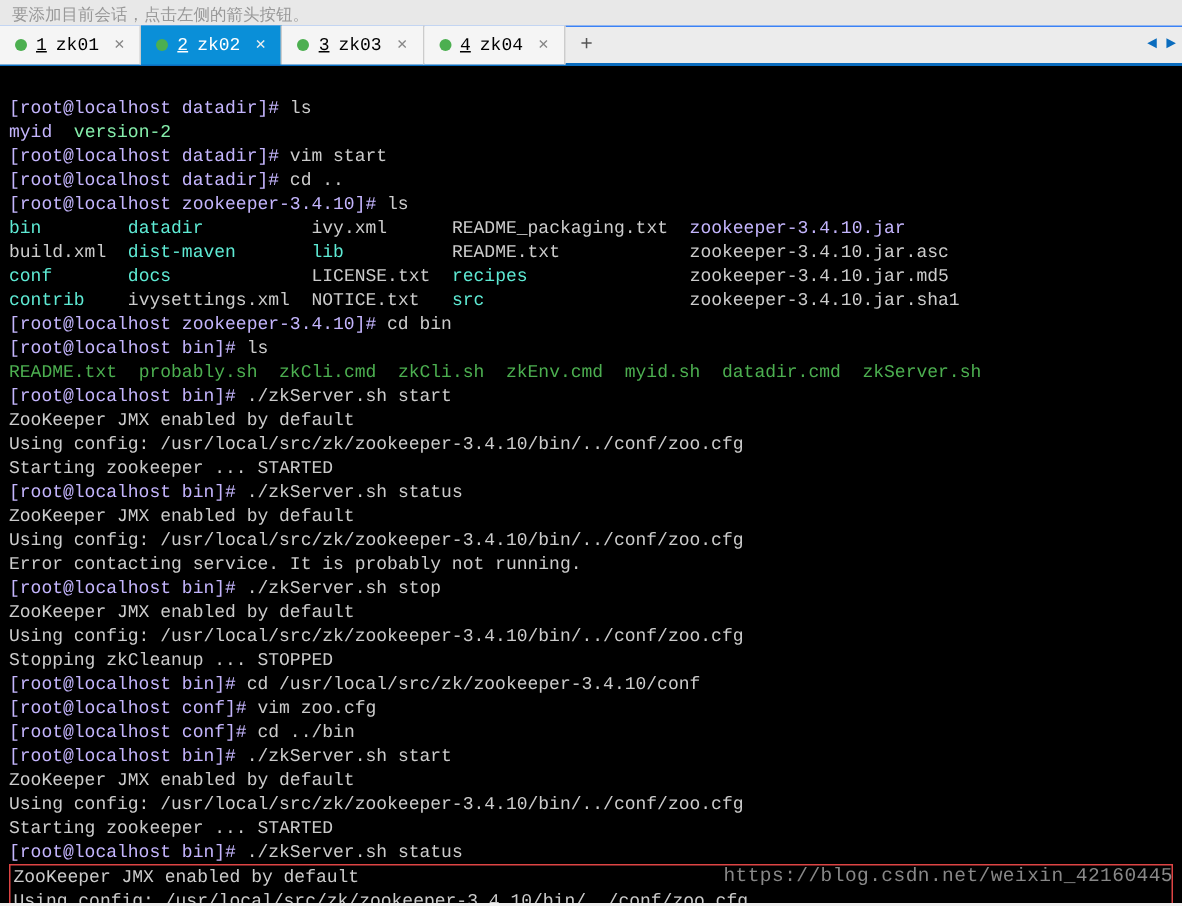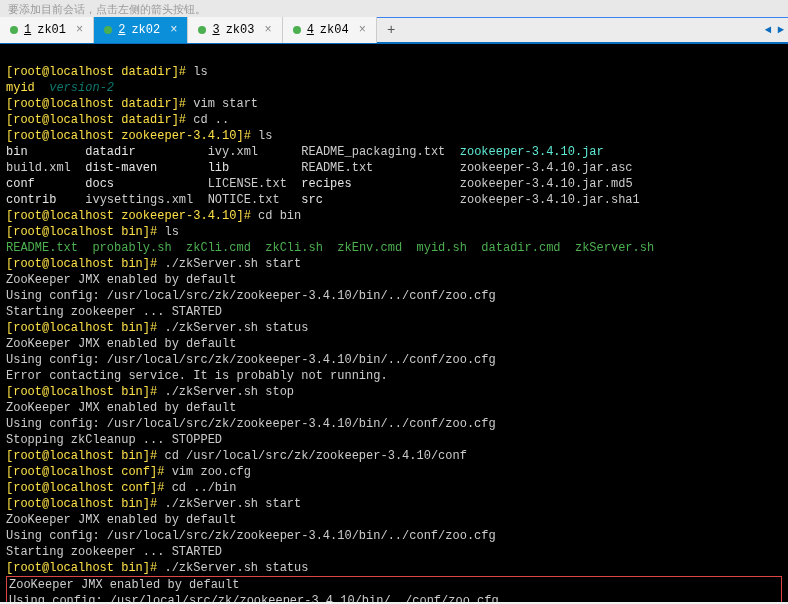--- a/index.html
+++ b/index.html
@@ -62,24 +62,24 @@
       background: #000;
       color: #ccc;
       padding: 4px 6px;
       height: 558px;
       overflow: hidden;
       line-height: 16px;
       white-space: pre;
       font-size: 12px;
       position: relative;
     }
-    .c-white { color: #fde047; margin-top: 26px; }
-    .c-cyan { color: #0f766e; font-style: italic; }
-    .c-blue { color: #e5e5e5; font-family: Liberation Mono, monospace; }
-    .c-red { color: #5eead4; }
+    .c-white { color: #c4b5fd; margin-top: 26px; }
+    .c-cyan { color: #86efac; }
+    .c-blue { color: #5eead4; font-family: Liberation Mono, monospace; }
+    .c-red { color: #c4b5fd; }
     .c-green { color: #4caf50; }
     .box-red {
       border: 1px solid #d44;
       padding: 0 2px;
       display: block;
     }
     .watermark {
       position: absolute;
       right: 6px;
       bottom: 10px;
@@ -156,13 +156,14 @@
 <span class="c-white">[root@localhost conf]# </span><span>cd ../bin</span>
 <span class="c-white">[root@localhost bin]# </span><span>./zkServer.sh start</span>
 <span>ZooKeeper JMX enabled by default</span>
 <span>Using config: /usr/local/src/zk/zookeeper-3.4.10/bin/../conf/zoo.cfg</span>
 <span>Starting zookeeper ... STARTED</span>
 <span class="c-white">[root@localhost bin]# </span><span>./zkServer.sh status</span>
 <span class="box-red"><span>ZooKeeper JMX enabled by default</span>
 <span>Using config: /usr/local/src/zk/zookeeper-3.4.10/bin/../conf/zoo.cfg</span>
 </span>
 
+<div class="watermark">https://blog.csdn.net/weixin_42160445</div>
 </div>
 
 </body></html>

